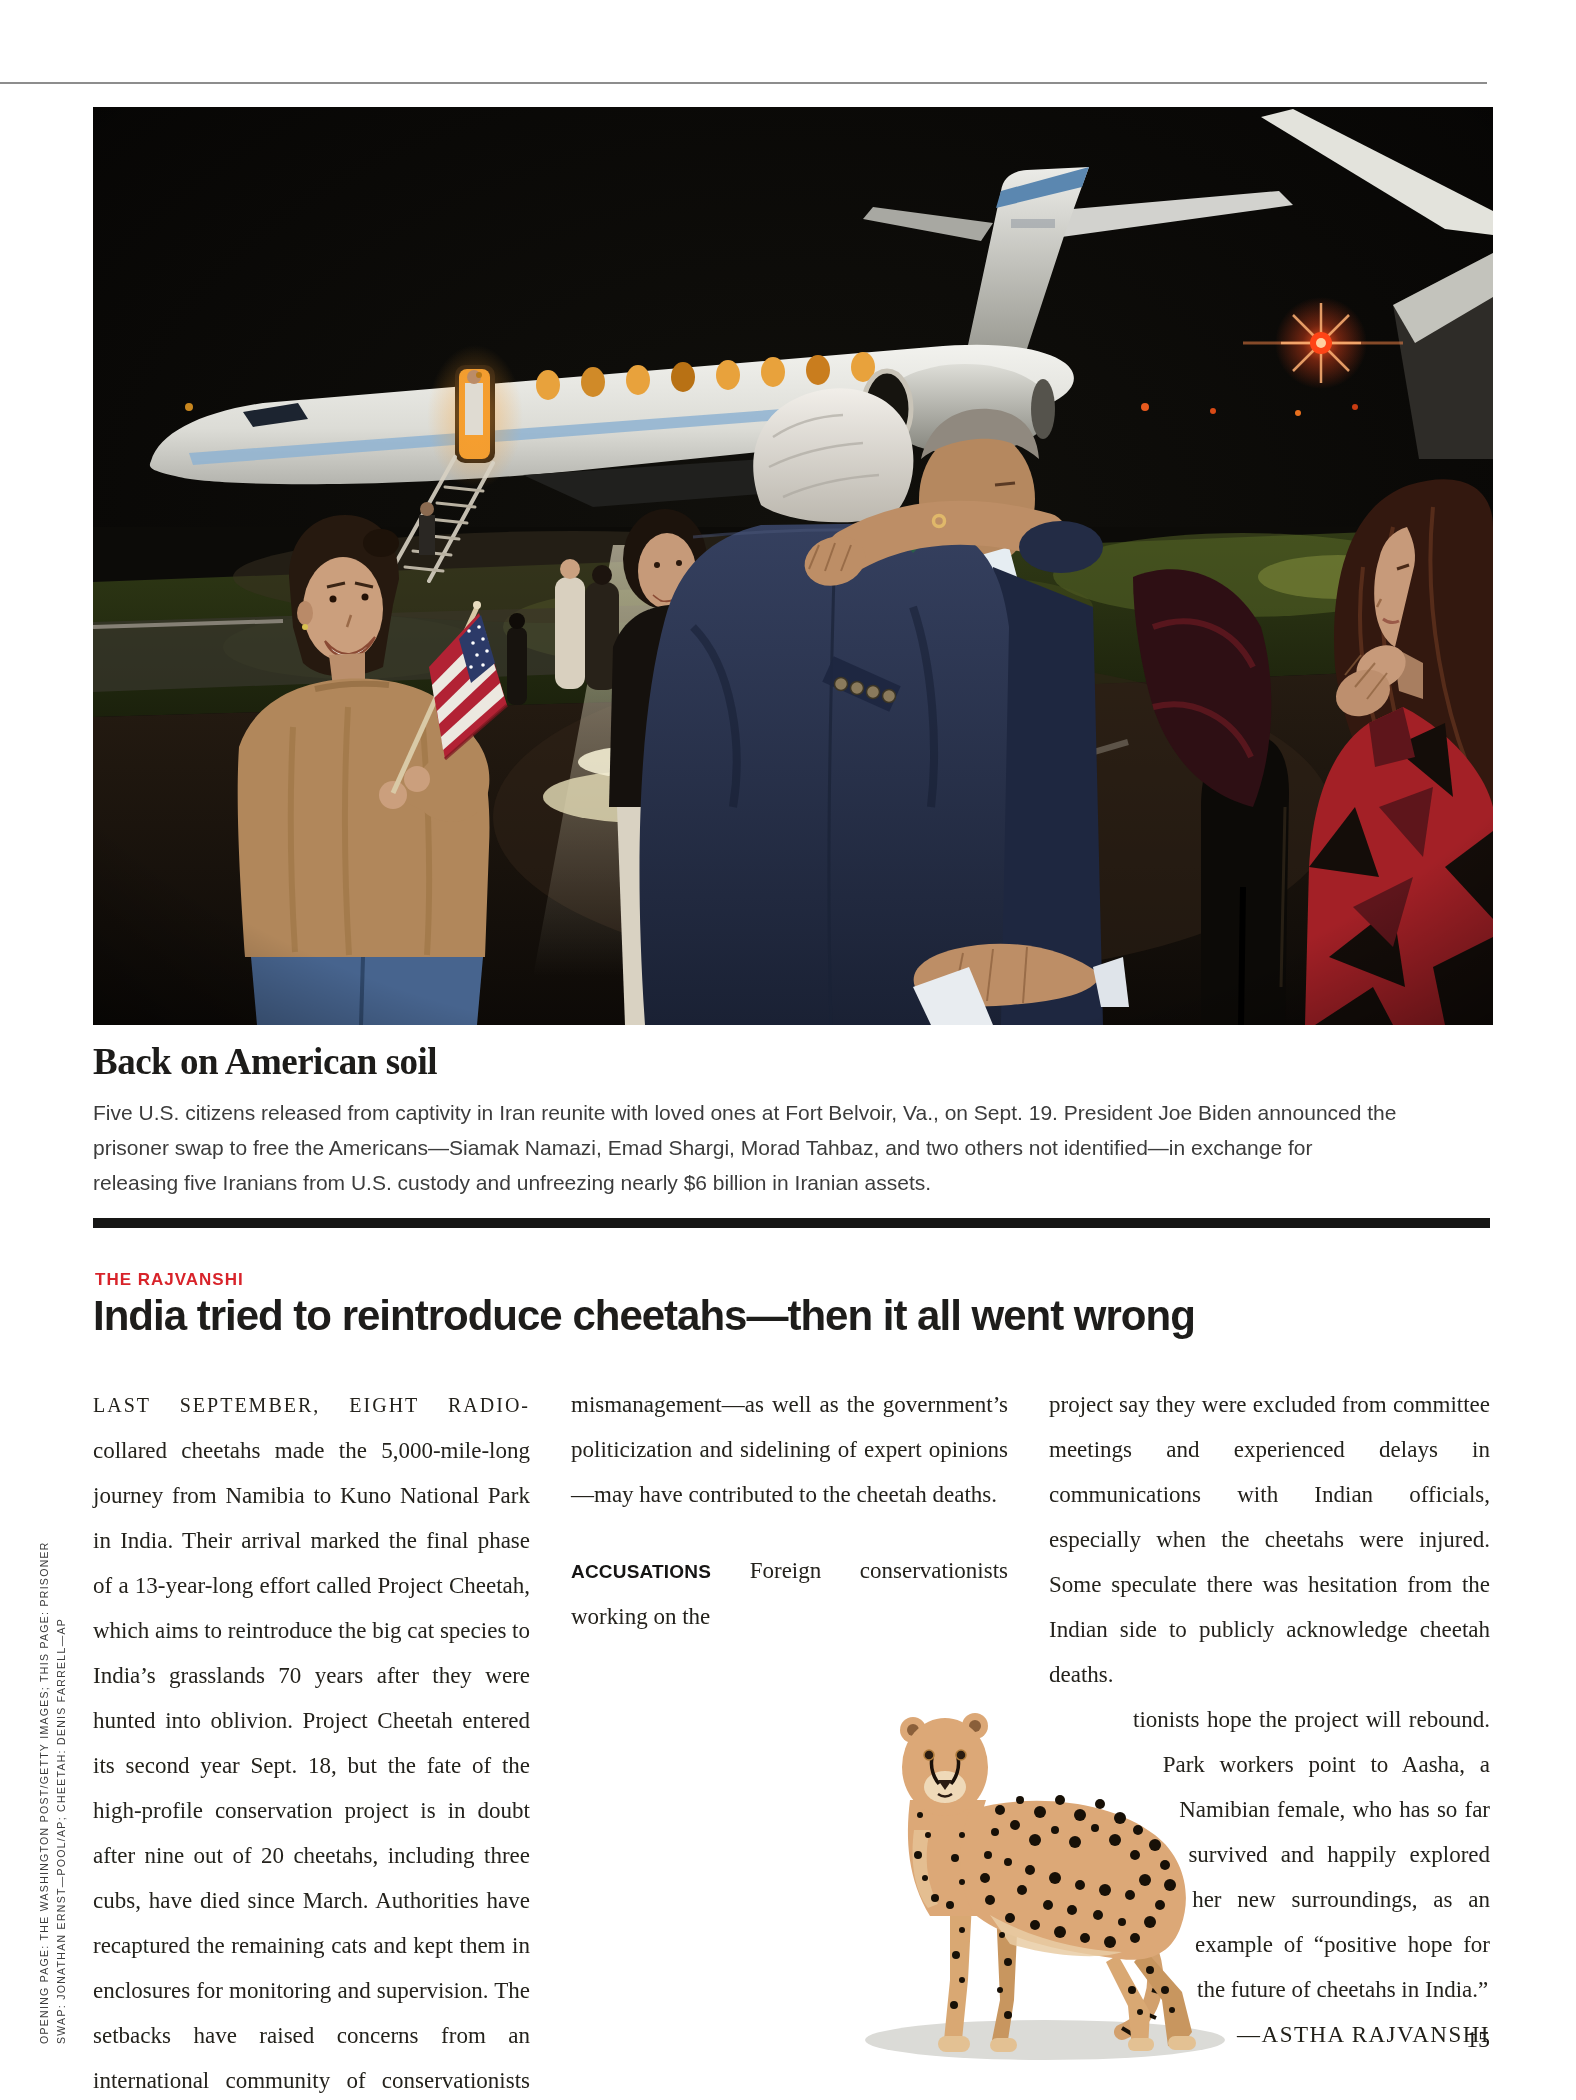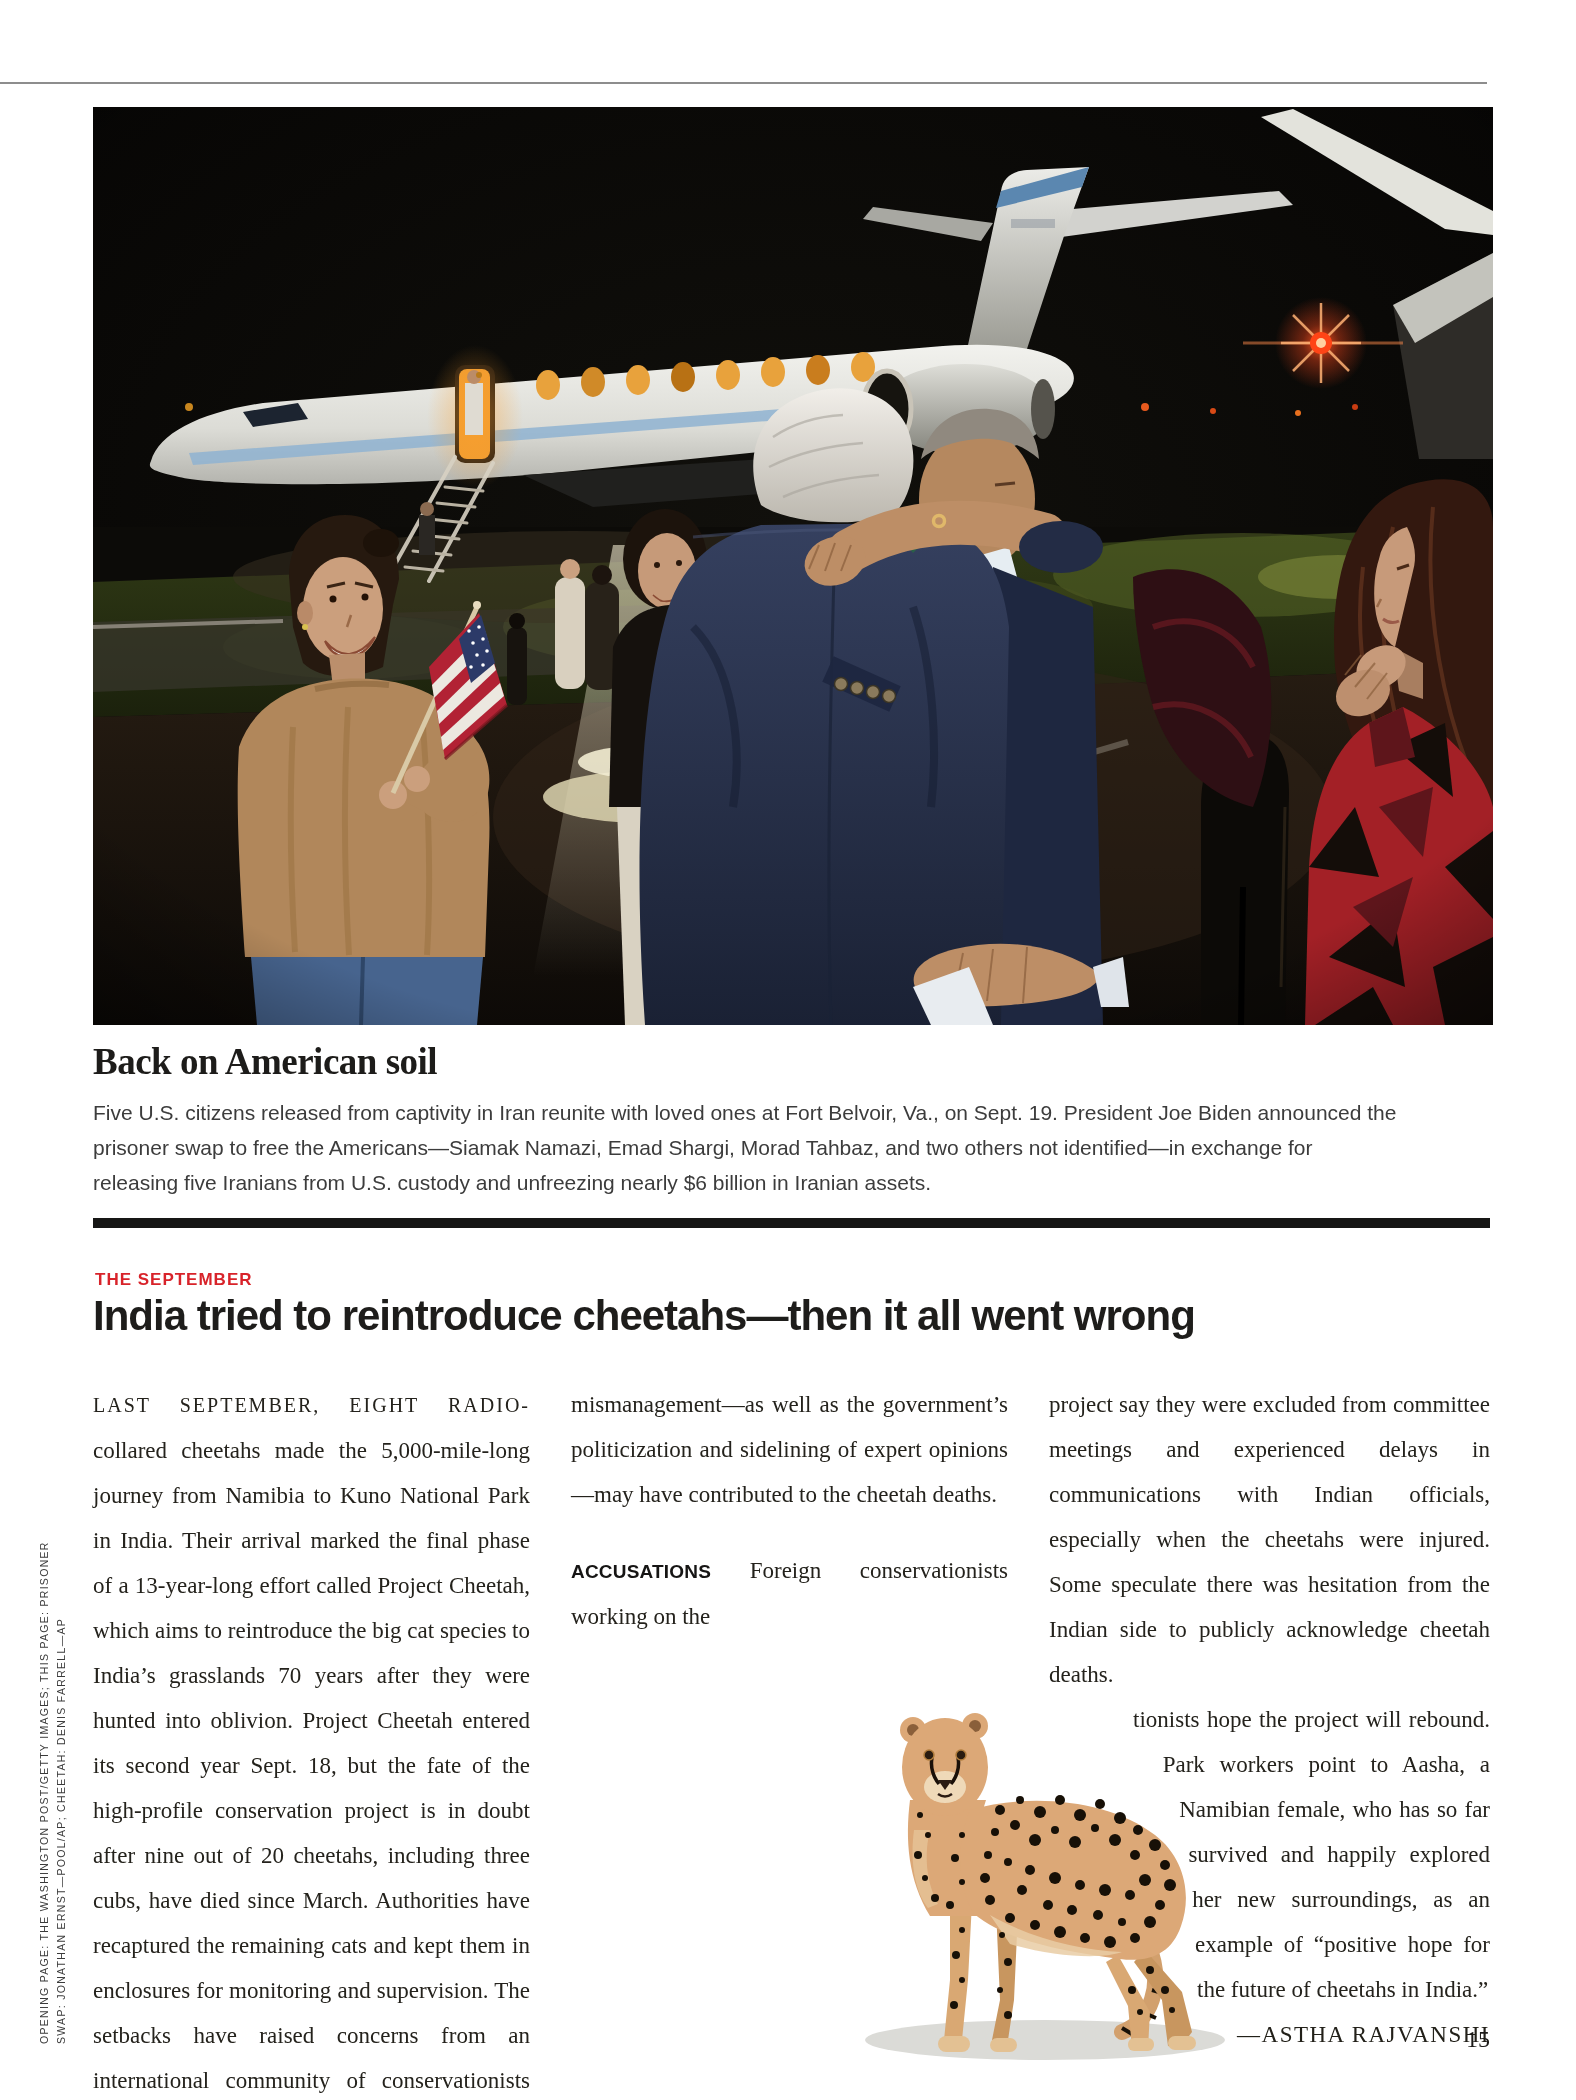--- a/index.html
+++ b/index.html
@@ -360,21 +360,21 @@
 </g>
 
 <rect width="1400" height="918" fill="url(#vigG)"></rect>
 </svg>
 </div>
 
 <div id="cap-title" class="abs">Back on American soil</div>
 <div id="cap-body" class="abs">Five U.S. citizens released from captivity in Iran reunite with loved ones at Fort Belvoir, Va., on Sept. 19. President Joe Biden announced the prisoner swap to free the Americans—Siamak Namazi, Emad Shargi, Morad Tahbaz, and two others not identified—in exchange for releasing five Iranians from U.S. custody and unfreezing nearly $6 billion in Iranian assets.</div>
 
 <div id="bar" class="abs"></div>
-<div id="kicker" class="abs" style="color: rgb(216, 35, 42);">THE SEPTEMBER</div>
+<div id="kicker" class="abs" style="color: rgb(216, 35, 42);">THE RAJVANSHI</div>
 <div id="headline" class="abs">India tried to reintroduce cheetahs—then it all went wrong</div>
 
 <div id="col1" class="col">
   <p class="para"><span class="lead">LAST SEPTEMBER, EIGHT RADIO-</span> <span>collared cheetahs made the 5,000-mile-long journey from Namibia to Kuno National Park in India. Their arrival marked the final phase of a 13-year-long effort called Project Cheetah, which aims to reintroduce the big cat species to India’s grasslands 70 years after they were hunted into oblivion. Project Cheetah entered its second year Sept. 18, but the fate of the high-profile conservation project is in doubt after nine out of 20 cheetahs, including three cubs, have died since March. Authorities have recaptured the remaining cats and kept them in enclosures for monitoring and supervision. The setbacks have raised concerns from an international community of conservationists involved in the project, who say inexperience and</span></p>
 </div>
 
 <div id="col2" class="col">
   <p class="para">mismanagement—as well as the government’s politicization and sidelining of expert opinions—may have contributed to the cheetah deaths.</p>
   <p class="para gap"><span class="runin">ACCUSATIONS</span> <span>Foreign conservationists working on the</span></p>
 </div>

